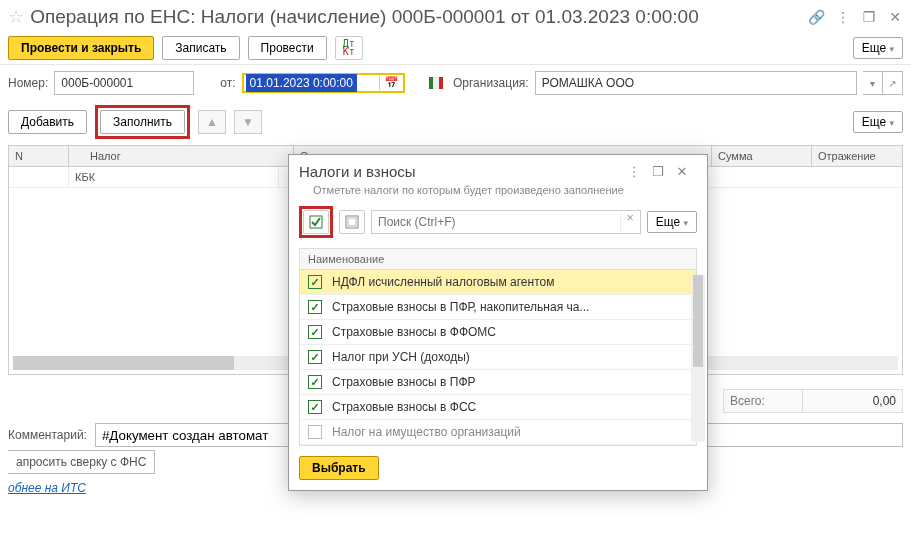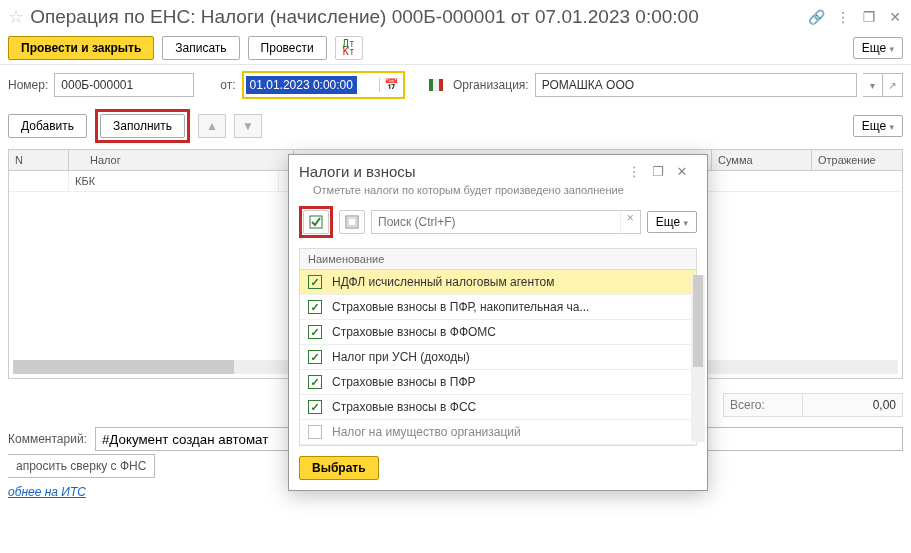--- a/index.html
+++ b/index.html
@@ -29,21 +29,21 @@
   .btn.primary { background:#ffd633; border-color:#b58f00; font-weight:bold; }
   .btn.small { padding:3px 8px; }
   .spacer { flex:1; }
   .icon-btn { width:28px; height:24px; border:1px solid #ccc; background:#fff; display:flex; align-items:center; justify-content:center; cursor:pointer; border-radius:2px; }
 
   
   .form-row { display:flex; align-items:center; padding:6px 8px; gap:6px; }
   .lbl { color:#555; }
   .fld { border:1px solid #bbb; padding:3px 6px; background:#fff; height:24px; display:flex; align-items:center; }
   .fld.number { width:140px; }
-  .date-box { border:2px solid #e8c400; display:flex; align-items:center; height:28px; }
+  .date-box { border:2px solid #e8c400; display:flex; align-items:center; height:20px; }
   .date-box .sel { background:#2050c0; color:#fff; padding:2px 4px; margin:2px; }
   .date-box .cal { width:24px; text-align:center; color:#666; border-left:1px solid #ccc; cursor:pointer; }
   .org-fld { flex:1; border:1px solid #bbb; height:24px; display:flex; align-items:center; padding:0 6px; }
   .org-ctrls { display:flex; }
   .org-ctrls .c { width:20px; height:24px; border:1px solid #bbb; border-left:none; display:flex; align-items:center; justify-content:center; color:#888; font-size:10px; cursor:pointer; }
 
   
   .toolbar2 { display:flex; align-items:center; padding:4px 8px; gap:8px; }
   .red-box-1 { border:3px solid #c62828; padding:2px; }
   .arrow-btn { width:28px; height:24px; border:1px solid #ccc; background:#f7f7f7; display:flex; align-items:center; justify-content:center; color:#aaa; cursor:pointer; }
@@ -115,21 +115,21 @@
 
   .org-flag { width:14px; height:12px; border-left:4px solid #2e7d32; border-right:4px solid #c62828; background:#eee; margin-right:4px; }
 </style>
 </head>
 <body>
 
 <div class="window">
 
   <div class="title-row">
     <span class="star">☆</span>
-    <span class="title">Операция по ЕНС: Налоги (начисление) 000Б-000001 от 07.01.2023 0:00:00</span>
+    <span class="title">Операция по ЕНС: Налоги (начисление) 000Б-000001 от 01.03.2023 0:00:00</span>
     <div class="title-ctrls">
       <span class="tc">🔗</span>
       <span class="tc">⋮</span>
       <span class="tc">❐</span>
       <span class="tc">✕</span>
     </div>
   </div>
 
   <div class="toolbar1">
     <button class="btn primary">Провести и закрыть</button>

